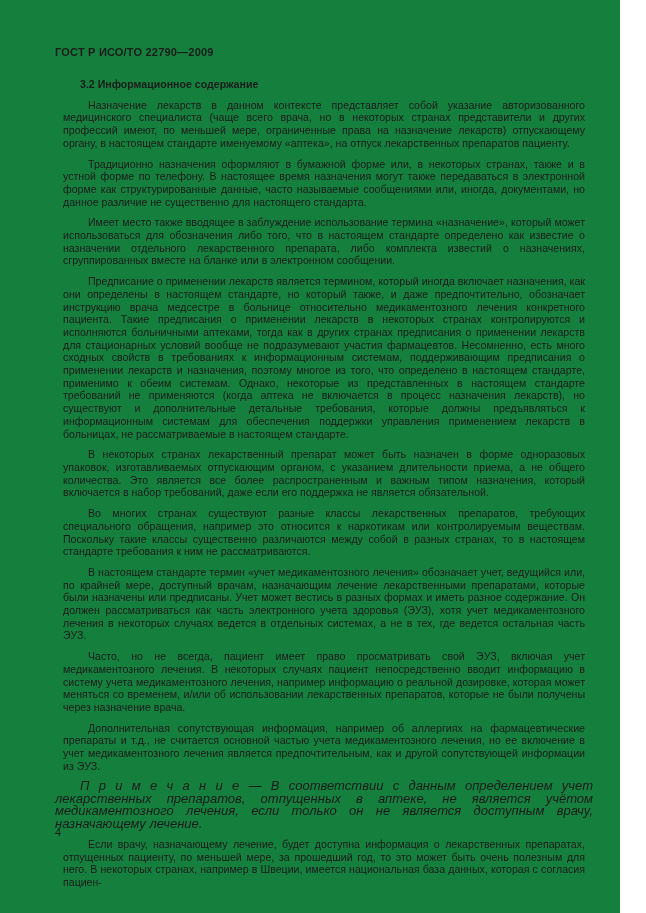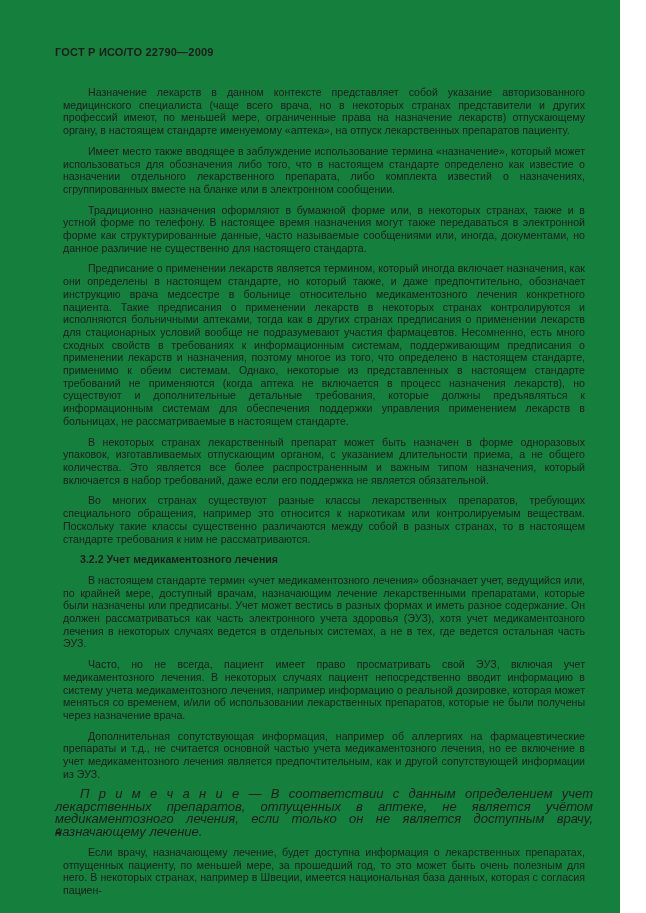--- a/index.html
+++ b/index.html
@@ -62,27 +62,27 @@
   }
 </style>
 </head>
 <body>
 
 <div class="page">
 
   <div class="running-header">ГОСТ Р ИСО/ТО 22790—2009</div>
 
   <div class="content">
+    <h3 class="hd">3.2 Информационное содержание</h3>
     <p class="para">Назначение лекарств в данном контексте представляет собой указание авторизованного медицинского специалиста (чаще всего врача, но в некоторых странах представители и других профессий имеют, по меньшей мере, ограниченные права на назначение лекарств) отпускающему органу, в настоящем стандарте именуемому «аптека», на отпуск лекарственных препаратов пациенту.</p>
+    <p class="para">Традиционно назначения оформляют в бумажной форме или, в некоторых странах, также и в устной форме по телефону. В настоящее время назначения могут также передаваться в электронной форме как структурированные данные, часто называемые сообщениями или, иногда, документами, но данное различие не существенно для настоящего стандарта.</p>
     <p class="para">Имеет место также вводящее в заблуждение использование термина «назначение», который может использоваться для обозначения либо того, что в настоящем стандарте определено как известие о назначении отдельного лекарственного препарата, либо комплекта известий о назначениях, сгруппированных вместе на бланке или в электронном сообщении.</p>
-    <p class="para">Традиционно назначения оформляют в бумажной форме или, в некоторых странах, также и в устной форме по телефону. В настоящее время назначения могут также передаваться в электронной форме как структурированные данные, часто называемые сообщениями или, иногда, документами, но данное различие не существенно для настоящего стандарта.</p>
     <p class="para">Предписание о применении лекарств является термином, который иногда включает назначения, как они определены в настоящем стандарте, но который также, и даже предпочтительно, обозначает инструкцию врача медсестре в больнице относительно медикаментозного лечения конкретного пациента. Такие предписания о применении лекарств в некоторых странах контролируются и исполняются больничными аптеками, тогда как в других странах предписания о применении лекарств для стационарных условий вообще не подразумевают участия фармацевтов. Несомненно, есть много сходных свойств в требованиях к информационным системам, поддерживающим предписания о применении лекарств и назначения, поэтому многое из того, что определено в настоящем стандарте, применимо к обеим системам. Однако, некоторые из представленных в настоящем стандарте требований не применяются (когда аптека не включается в процесс назначения лекарств), но существуют и дополнительные детальные требования, которые должны предъявляться к информационным системам для обеспечения поддержки управления применением лекарств в больницах, не рассматриваемые в настоящем стандарте.</p>
     <p class="para">В некоторых странах лекарственный препарат может быть назначен в форме одноразовых упаковок, изготавливаемых отпускающим органом, с указанием длительности приема, а не общего количества. Это является все более распространенным и важным типом назначения, который включается в набор требований, даже если его поддержка не является обязательной.</p>
     <p class="para">Во многих странах существуют разные классы лекарственных препаратов, требующих специального обращения, например это относится к наркотикам или контролируемым веществам. Поскольку такие классы существенно различаются между собой в разных странах, то в настоящем стандарте требования к ним не рассматриваются.</p>
-    <h3 class="hd">3.2.2 Учет медикаментозного лечения</h3>
     <p class="para">В настоящем стандарте термин «учет медикаментозного лечения» обозначает учет, ведущийся или, по крайней мере, доступный врачам, назначающим лечение лекарственными препаратами, которые были назначены или предписаны. Учет может вестись в разных формах и иметь разное содержание. Он должен рассматриваться как часть электронного учета здоровья (ЭУЗ), хотя учет медикаментозного лечения в некоторых случаях ведется в отдельных системах, а не в тех, где ведется остальная часть ЭУЗ.</p>
     <p class="para">Часто, но не всегда, пациент имеет право просматривать свой ЭУЗ, включая учет медикаментозного лечения. В некоторых случаях пациент непосредственно вводит информацию в систему учета медикаментозного лечения, например информацию о реальной дозировке, которая может меняться со временем, и/или об использовании лекарственных препаратов, которые не были получены через назначение врача.</p>
     <p class="para">Дополнительная сопутствующая информация, например об аллергиях на фармацевтические препараты и т.д., не считается основной частью учета медикаментозного лечения, но ее включение в учет медикаментозного лечения является предпочтительным, как и другой сопутствующей информации из ЭУЗ.</p>
     <p class="note">П р и м е ч а н и е — В соответствии с данным определением учет лекарственных препаратов, отпущенных в аптеке, не является учётом медикаментозного лечения, если только он не является доступным врачу, назначающему лечение.</p>
     <p class="para">Если врачу, назначающему лечение, будет доступна информация о лекарственных препаратах, отпущенных пациенту, по меньшей мере, за прошедший год, то это может быть очень полезным для него. В некоторых странах, например в Швеции, имеется национальная база данных, которая с согласия пациен-</p>
   </div>
 
   <div class="page-number">4</div>
 
 </div>

